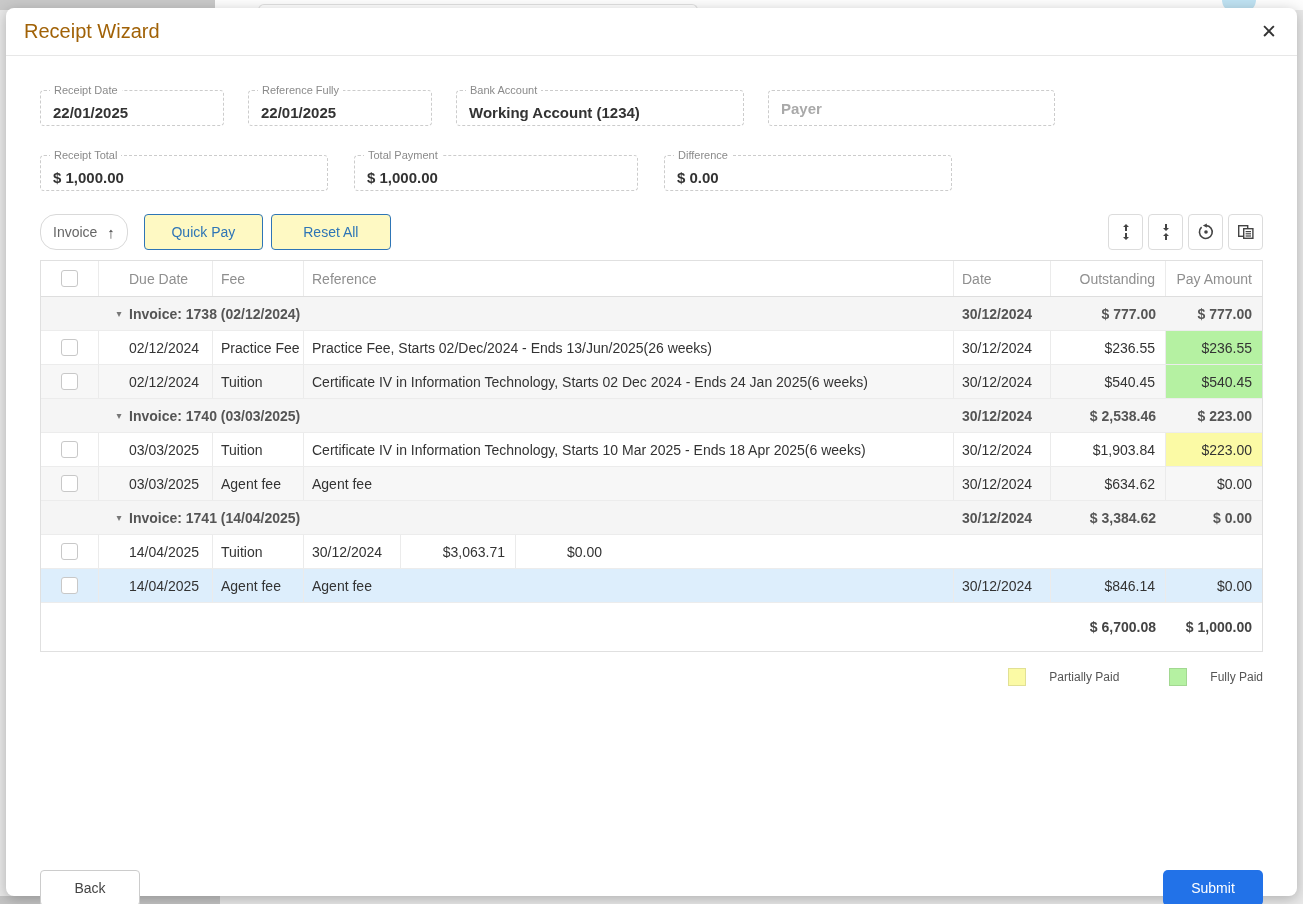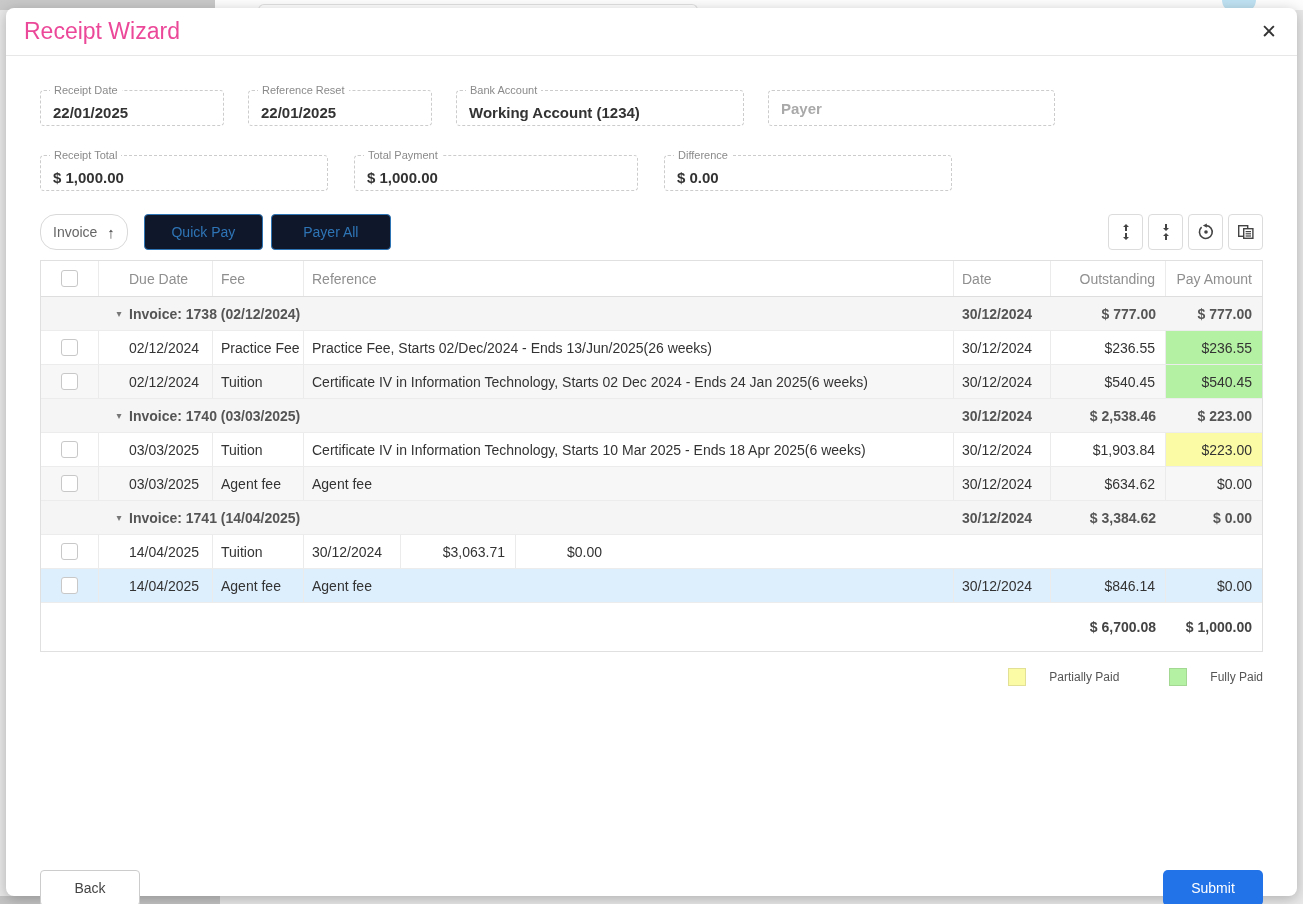--- a/index.html
+++ b/index.html
@@ -11,21 +11,21 @@
   .bg-white-top { position:absolute; left:215px; top:0; right:0; height:10px; background:#fdfdfd; }
   .bg-search-hint { position:absolute; left:258px; top:4px; width:440px; height:6px; border:1px solid #e0e0e0; border-bottom:none; border-radius:8px 8px 0 0; background:#fff; }
   .bg-circle-hint { position:absolute; left:1222px; top:0; width:34px; height:12px; background:#bfe2f2; border-radius:0 0 17px 17px; }
   .bg-tab-bottom { position:absolute; left:0; bottom:0; width:220px; height:8px; background:#c4c4c4; }
 
   .modal { position:absolute; left:6px; top:8px; width:1291px; height:888px;
     background:#fff; border-radius:8px; box-shadow:0 3px 14px rgba(0,0,0,.25); }
 
   .modal-header { height:48px; display:flex; align-items:center; justify-content:space-between;
     padding:0 20px 0 18px; border-bottom:1px solid #e7e7e7; }
-  .modal-title { font-size:23px; color:#ec4899; }
+  .modal-title { font-size:20px; color:#a16207; }
   .close-btn { font-size:19px; color:#333; background:none; border:none; cursor:pointer; line-height:1; }
 
   .content { position:relative; height:840px; padding:0 34px; }
 
   
   .frow { display:flex; }
   .frow1 { margin-top:34px; gap:24px; }
   .frow2 { margin-top:29px; gap:26px; }
   .field { position:relative; height:36px; border:1px dashed #ccc; border-radius:4px; background:#fff; }
   .w184{width:184px} .w284{width:284px} .w287{width:287px} .w288{width:288px}
@@ -34,21 +34,21 @@
   .fval { width:100%; height:100%; border:none; outline:none; background:transparent;
     font-family:inherit; font-size:15px; color:#333; padding:8px 12px 0 12px;font-weight:bold; }
   .fval::placeholder { color:#a9a9a9; padding-top:0; }
   .field.no-label .fval { padding-top:0; }
 
   
   .toolbar { margin-top:23px; display:flex; align-items:center; }
   .sort-chip { height:36px; padding:0 12px; border:1px solid #d9d9d9; border-radius:16px;
     background:#fff; display:flex; align-items:center; gap:10px; font-size:14px; color:#666; cursor:pointer; }
   .sort-arrow { color:#444; font-size:15px; }
-  .tb-btn { height:36px; border:1px solid #2e75b6; border-radius:4px; background:#0f172a;
+  .tb-btn { height:36px; border:1px solid #2e75b6; border-radius:4px; background:#fef9c3;
     color:#2e75b6; font-size:14px; font-family:inherit; cursor:pointer; }
   .qp { width:119px; margin-left:16px; } .ra { width:120px; margin-left:8px; }
   .tb-right { margin-left:auto; display:flex; gap:5px; }
   .icon-btn { width:35px; height:36px; border:1px solid #dcdcdc; border-radius:4px;
     background:#fff; display:flex; align-items:center; justify-content:center; cursor:pointer; }
   .icon-btn svg { display:block; }
 
   
   .grid { margin-top:10px; border:1px solid #e0e0e0; font-size:14px; color:#333; }
   .g-row { display:flex; height:34px; background:#fff; border-bottom:1px solid #ececec; }
@@ -104,21 +104,21 @@
   </div>
 
   <div class="content">
 
     <div class="frow frow1">
       <div class="field w184">
         <span class="flabel">Receipt Date</span>
         <input class="fval" value="22/01/2025" style="">
       </div>
       <div class="field w184">
-        <span class="flabel">Reference Reset</span>
+        <span class="flabel">Reference Fully</span>
         <input class="fval" value="22/01/2025" style="">
       </div>
       <div class="field w288">
         <span class="flabel">Bank Account</span>
         <input class="fval" value="Working Account (1234)" style="">
       </div>
       <div class="field w287 no-label">
         <input class="fval" placeholder="Payer" style="">
       </div>
     </div>
@@ -137,21 +137,21 @@
         <input class="fval" value="$ 0.00" style="">
       </div>
     </div>
 
     <div class="toolbar">
       <div class="sort-chip">
         <span>Invoice</span>
         <span class="sort-arrow">↑</span>
       </div>
       <button class="tb-btn qp">Quick Pay</button>
-      <button class="tb-btn ra">Payer All</button>
+      <button class="tb-btn ra">Reset All</button>
       <div class="tb-right">
         <div class="icon-btn">
           <svg width="16" height="16" viewBox="0 0 16 16" fill="#444">
             <path d="M7 9 H9 V13 H11 L8 16 L5 13 H7 Z"></path>
             <path d="M8 0 L11 3 H9 V7 H7 V3 H5 Z"></path>
           </svg>
         </div>
         <div class="icon-btn">
           <svg width="16" height="16" viewBox="0 0 16 16" fill="#444">
             <path d="M7 0 H9 V4 H11 L8 7 L5 4 H7 Z"></path>

